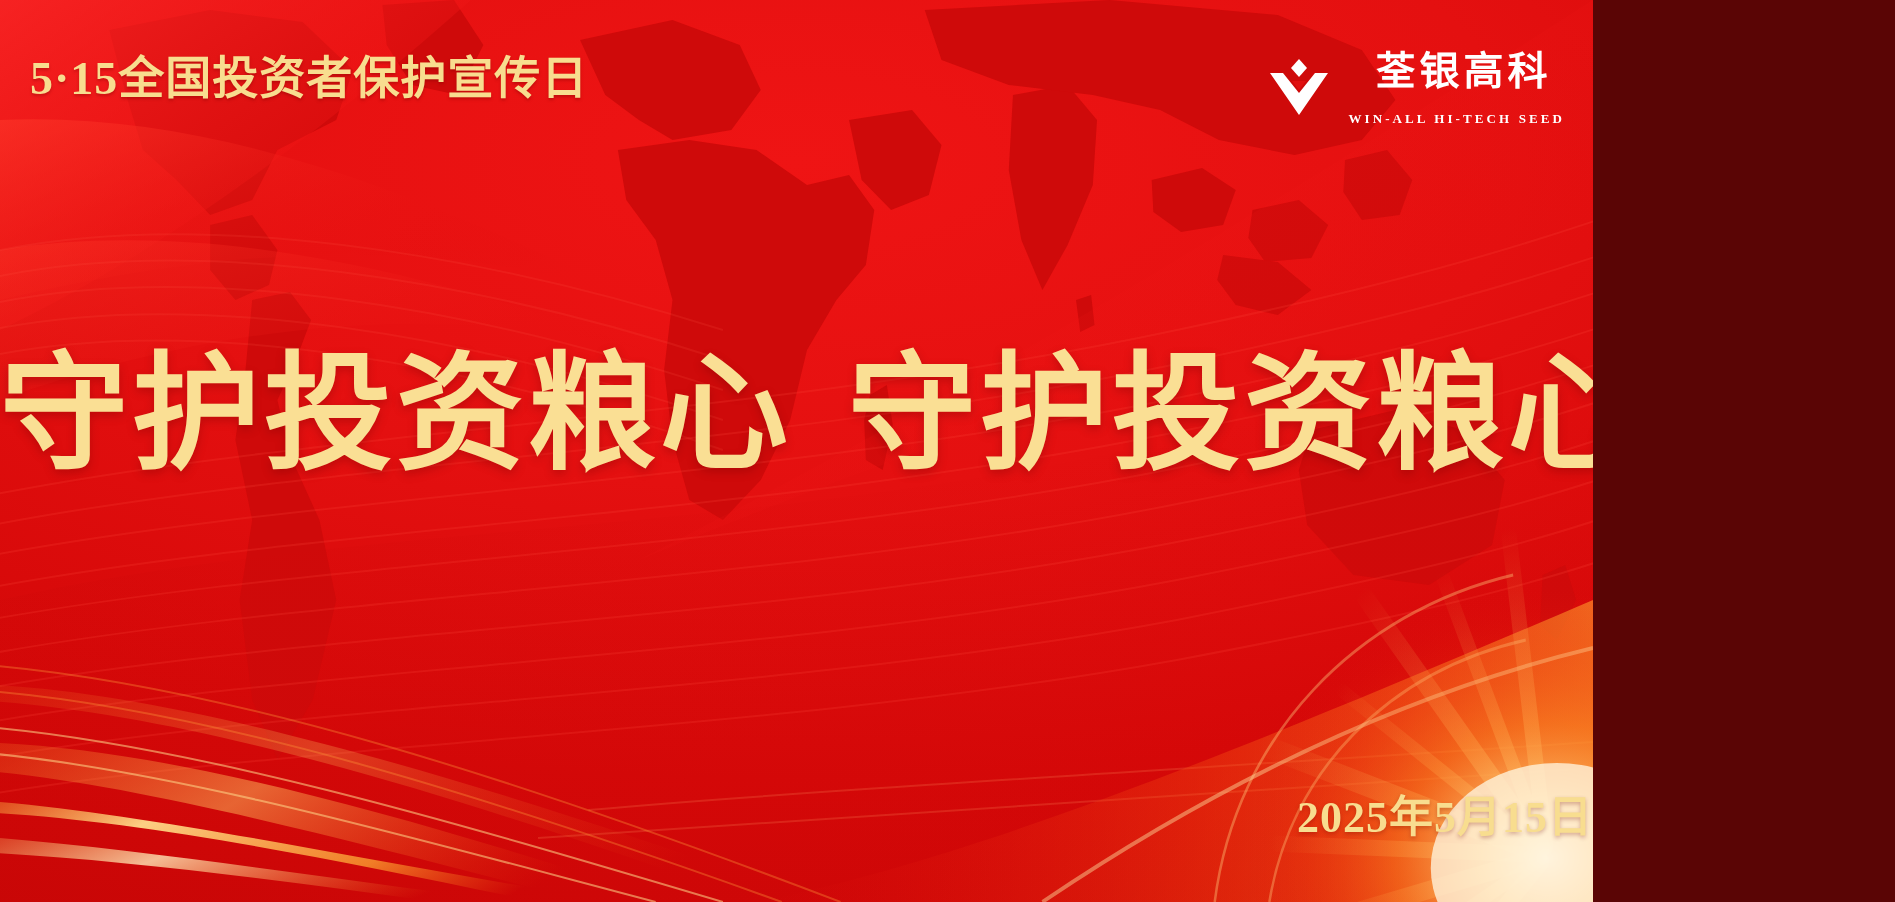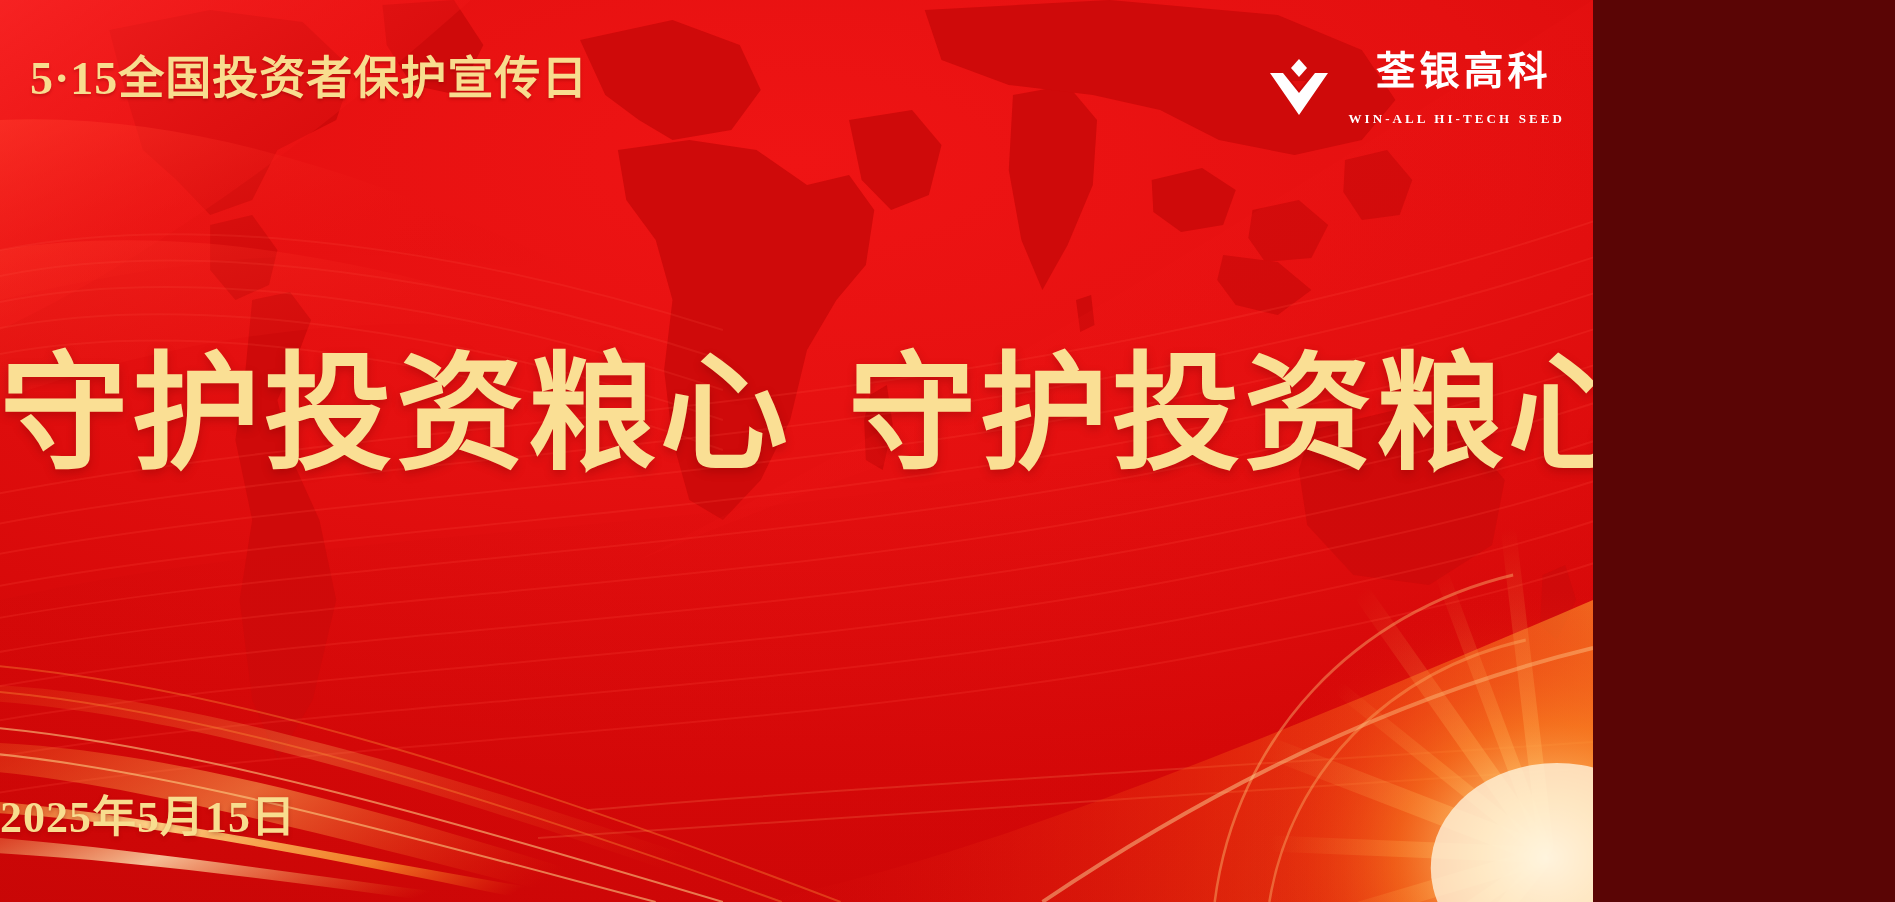--- a/index.html
+++ b/index.html
@@ -103,21 +103,21 @@
     white-space: nowrap;
     text-shadow: 0 4px 10px rgba(110,0,0,.30);
   }
   .headline .gap { display: inline-block; width: 56px; }
 
   .date {
     position: absolute;
     left: 0;
     right: 0;
     top: 796px;
-    text-align: left;
+    text-align: right;
     font-size: 44px;
     font-weight: 700;
     color: #f8dd8f;
     letter-spacing: 1px;
     line-height: 1;
     text-shadow: 0 2px 4px rgba(110,0,0,.30);
   }
 </style>
 </head>
 <body>

